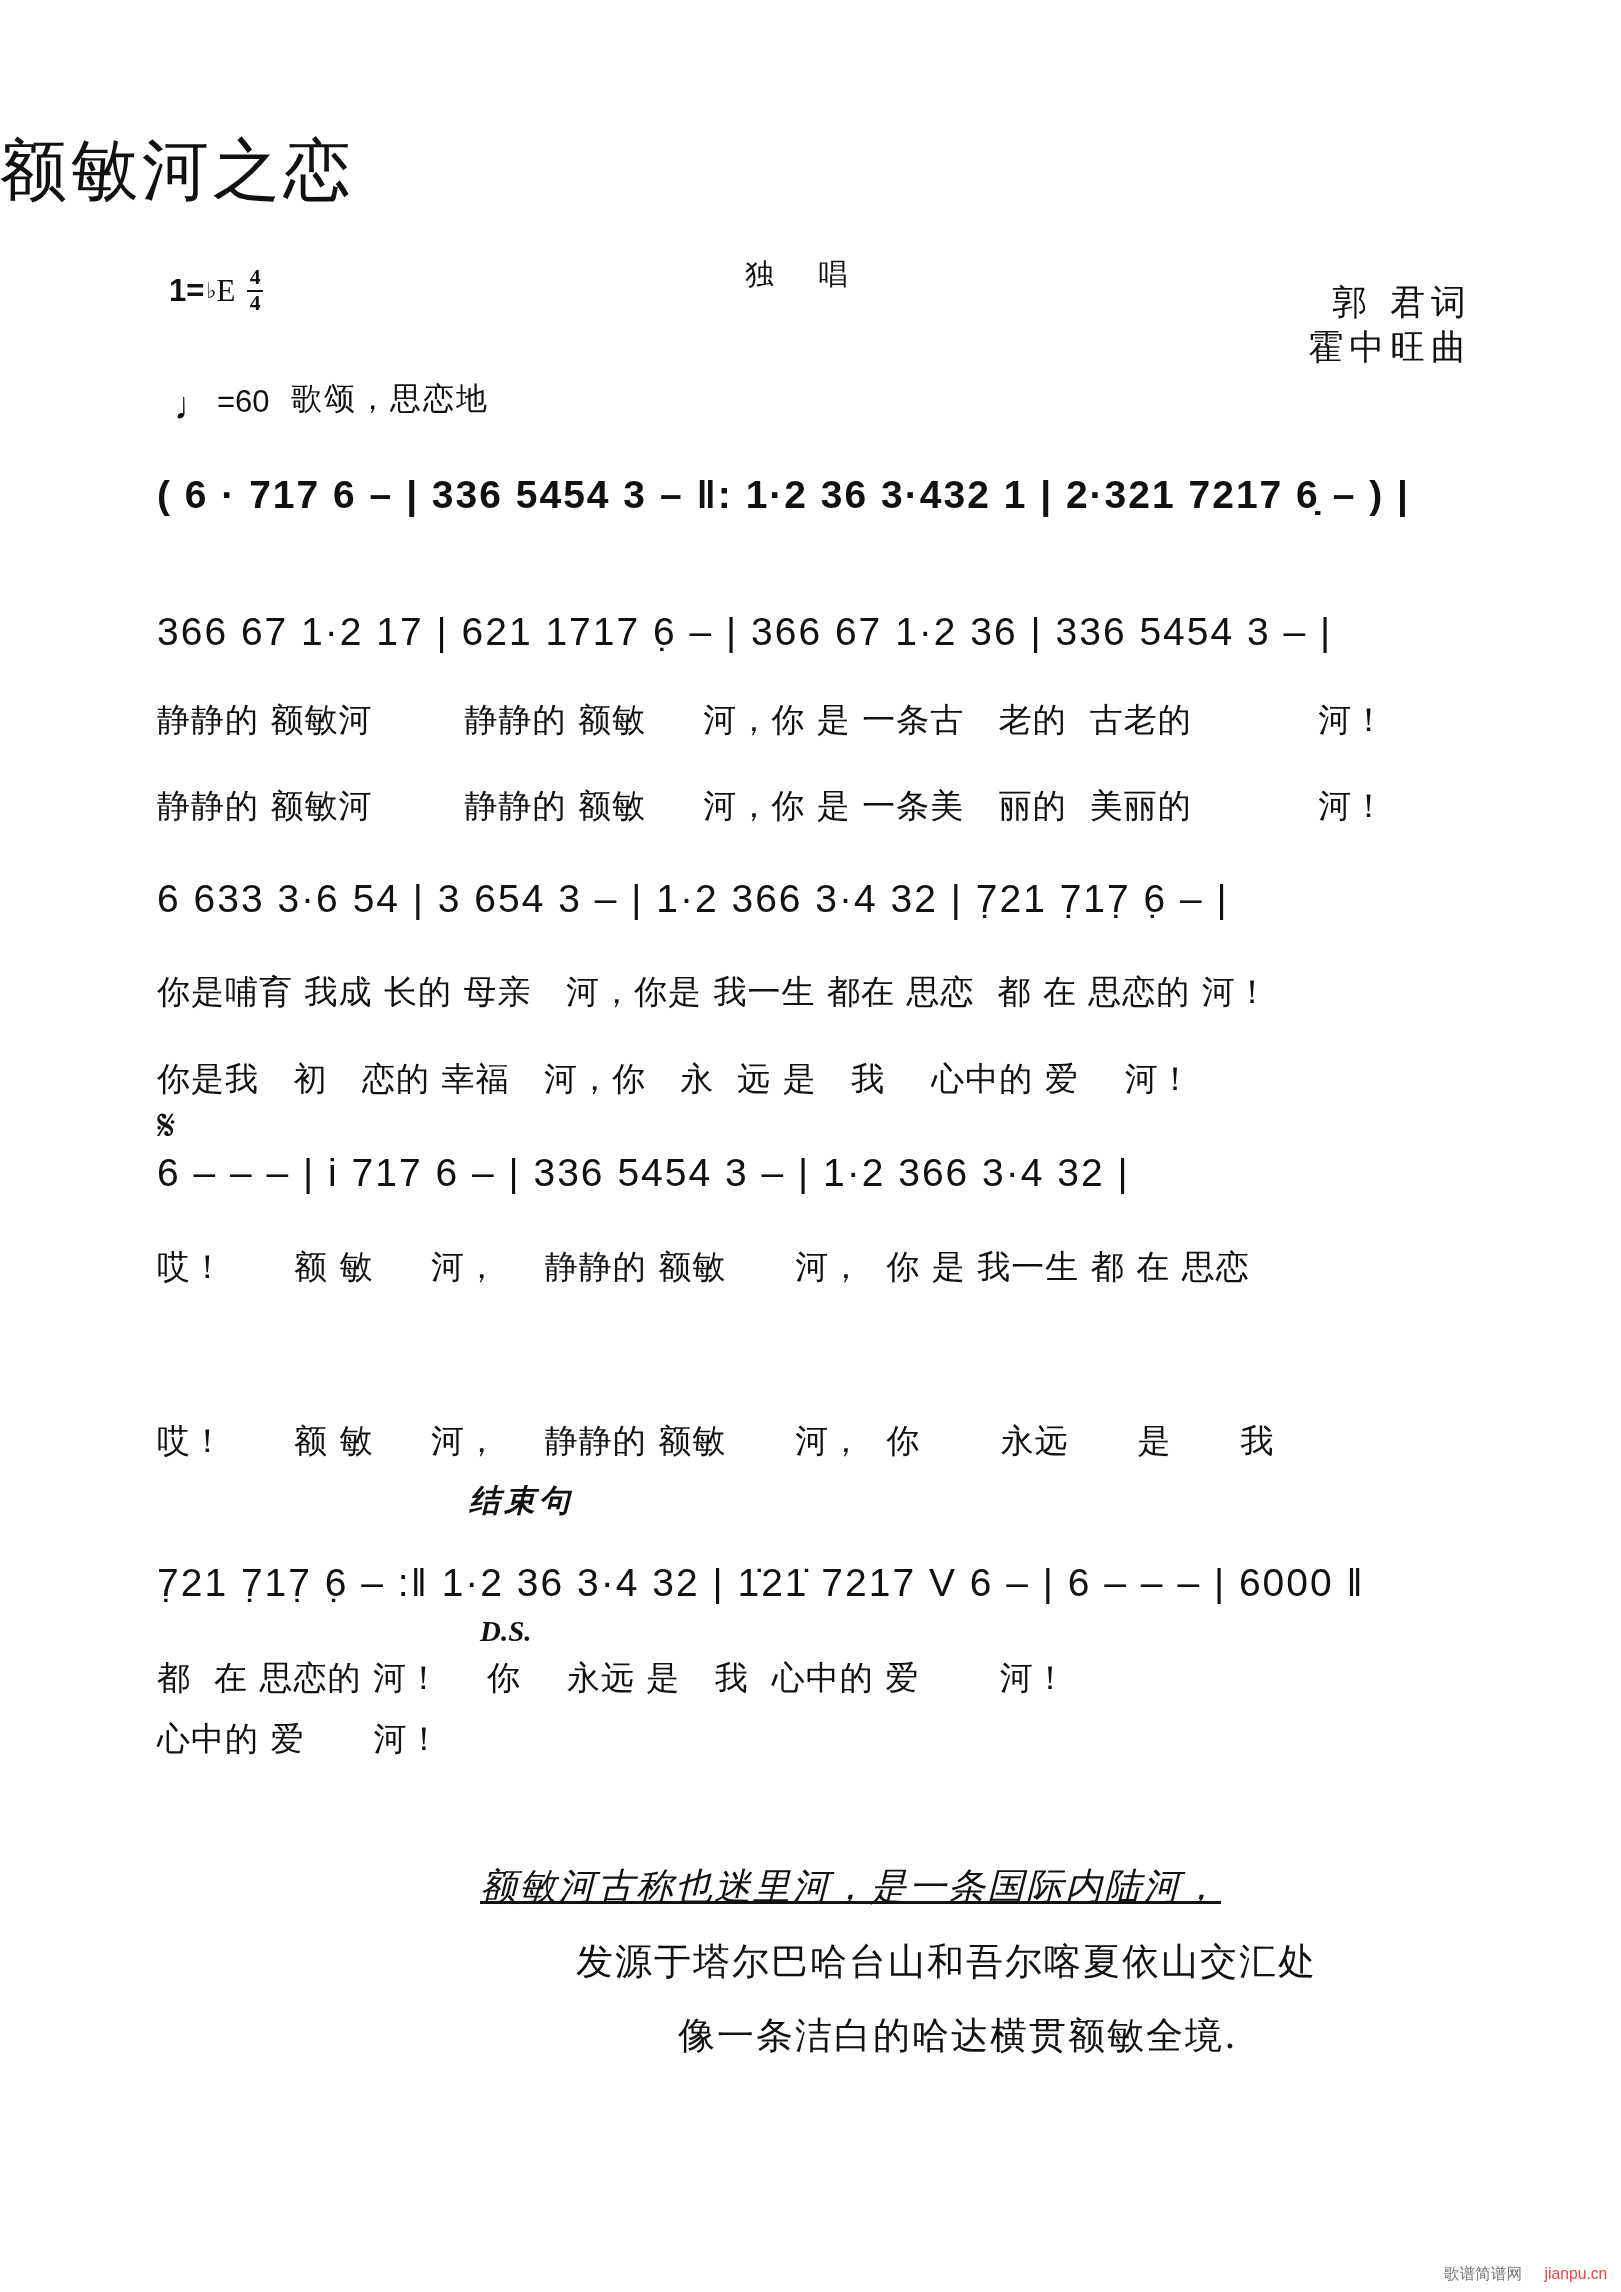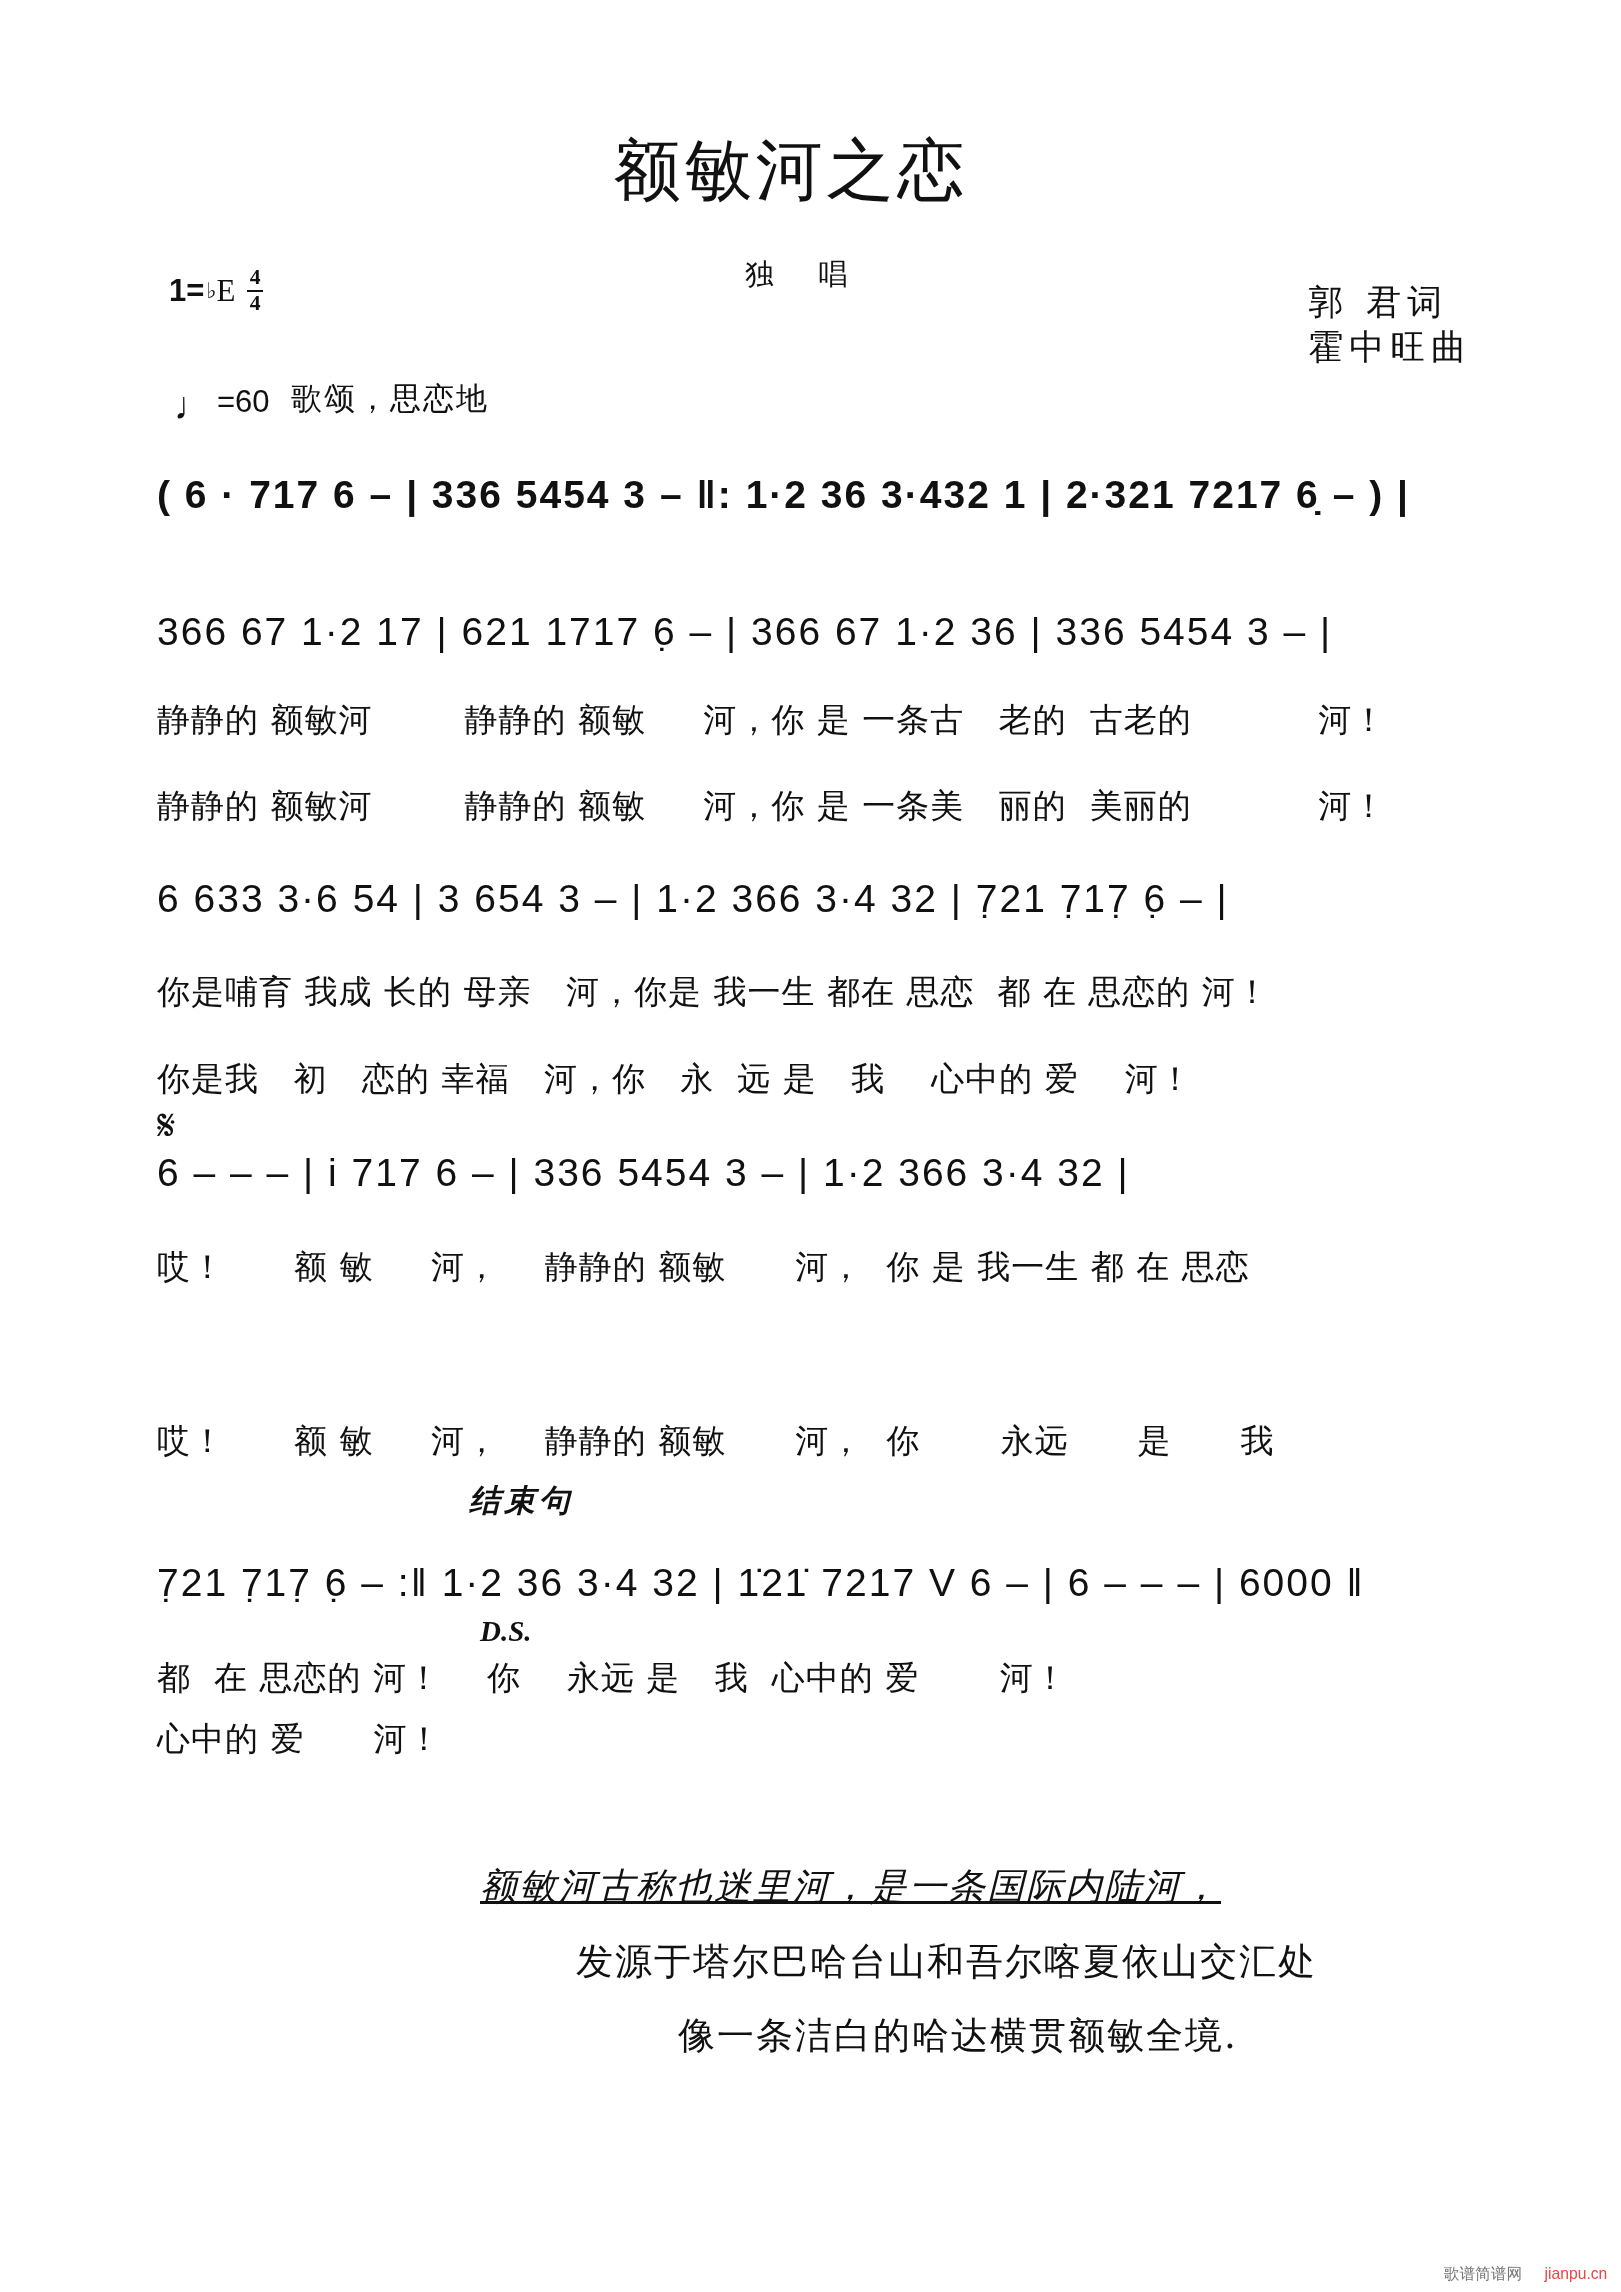--- a/index.html
+++ b/index.html
@@ -1,28 +1,28 @@
 <!DOCTYPE html>
 <html><head>
 <meta charset="utf-8">
 <style>
   html, body { margin: 0; padding: 0; background: #ffffff; }
   body { width: 1621px; height: 2293px; position: relative; overflow: hidden;
          font-family: "Liberation Sans", "DejaVu Sans", sans-serif; color: #111; }
   .abs { position: absolute; }
-  .title { left: 0; width: 1582px; top: 125px; text-align: center; font-size: 67px;
+  .title { left: 0; width: 1582px; top: 125px; font-size: 67px;
            font-family: "DejaVu Serif", serif; letter-spacing: 3.9px; }
   .subtitle { left: 745px; top: 255px; font-size: 29px; letter-spacing: 17.6px;
               font-family: "DejaVu Serif", serif; }
   .key { left: 169px; top: 267px; font-size: 31px; font-weight: bold; display: flex; align-items: center; }
   .key .flat { font-size: 21.6px; vertical-align: super; font-weight: normal; margin-left: 2px; }
   .key .E { font-weight: normal; font-family: "Liberation Serif", serif; margin-right: 11.8px; }
   .frac { display: inline-flex; flex-direction: column; align-items: center; font-size: 21.6px; line-height: 21.6px; font-family: "Liberation Serif", serif; }
   .frac .bar { width: 15.7px; border-top: 2px solid #111; margin: 1px 0; }
-  .credits { right: 149px; top: 280px; font-size: 35px; line-height: 45px; text-align: left;
+  .credits { right: 149px; top: 280px; font-size: 35px; line-height: 45px; text-align: right;
              font-family: "DejaVu Serif", serif; }
   .credits div { letter-spacing: 5.9px; }
   .tempo { left: 174px; top: 378px; font-size: 31px; display: flex; align-items: flex-end; gap: 3.9px; }
   .tempo .note { font-size: 39px; line-height: 29px; }
   .tempo .expr { margin-left: 17.6px; font-family: "DejaVu Serif", serif; letter-spacing: 2px; }
 
   .staff { position: absolute; left: 157px; width: 1313px; height: 88px; }
   .staff .line { position: absolute; left: 0; right: 0; top: 0; height: 88px; display: flex; align-items: center; }
   .num { font-size: 39px; letter-spacing: 2px; white-space: pre; font-family: "Liberation Sans", sans-serif; }
 

